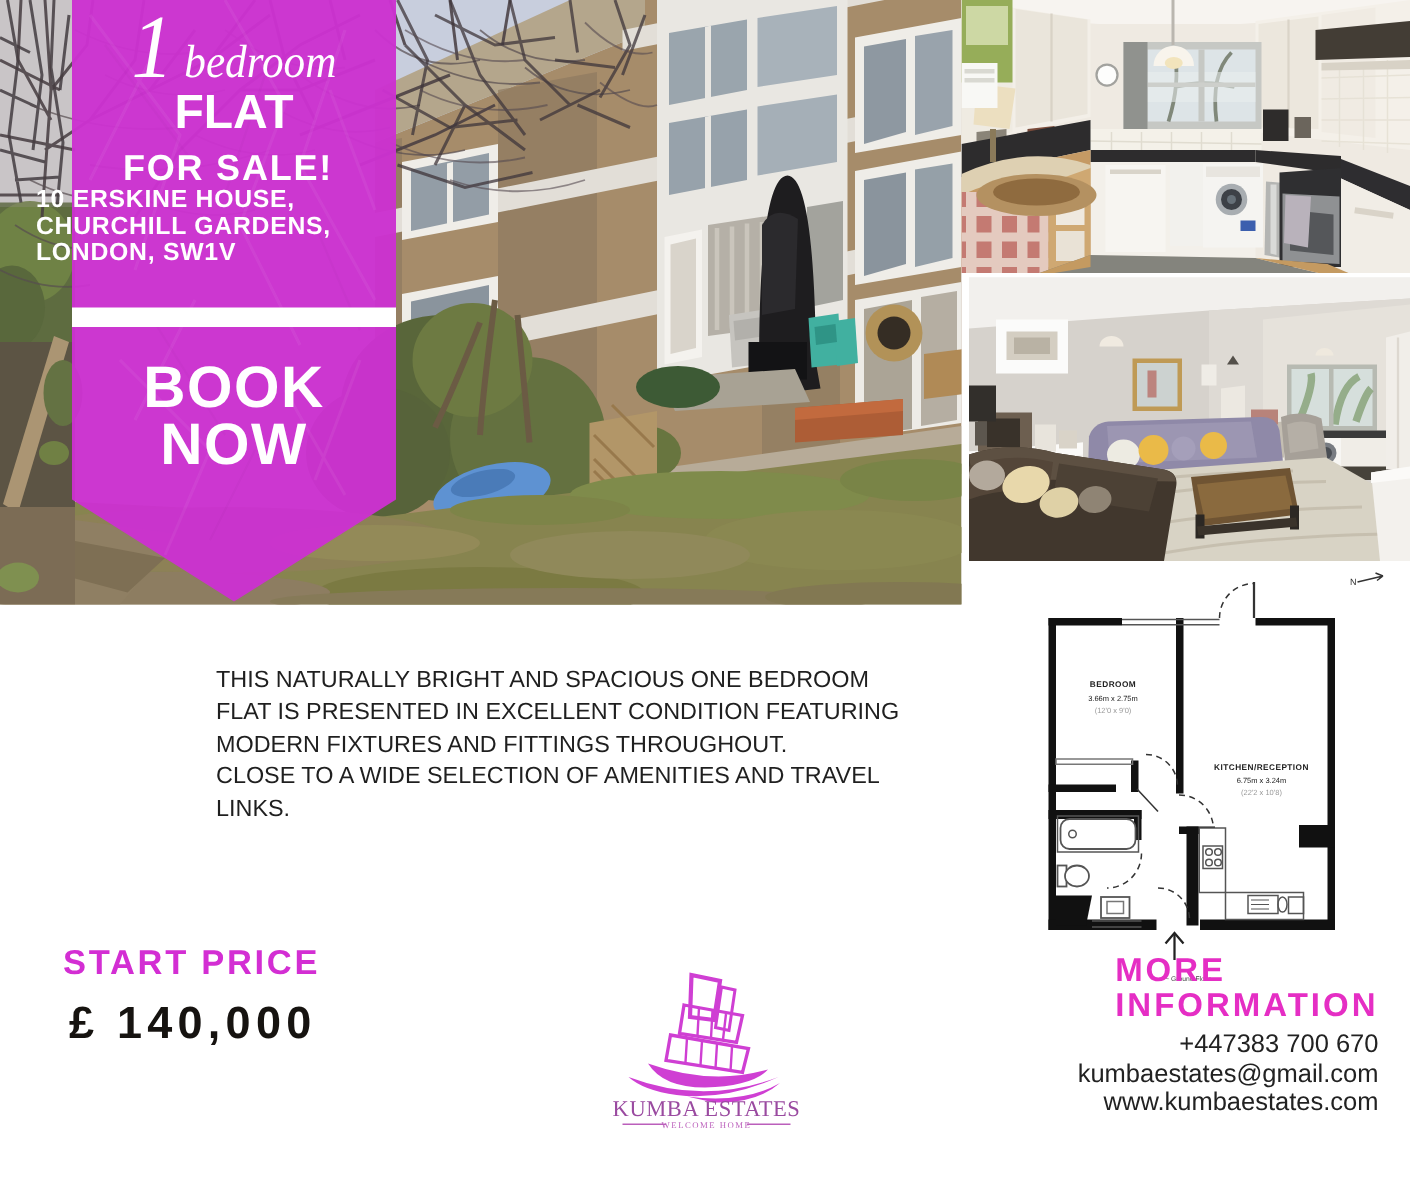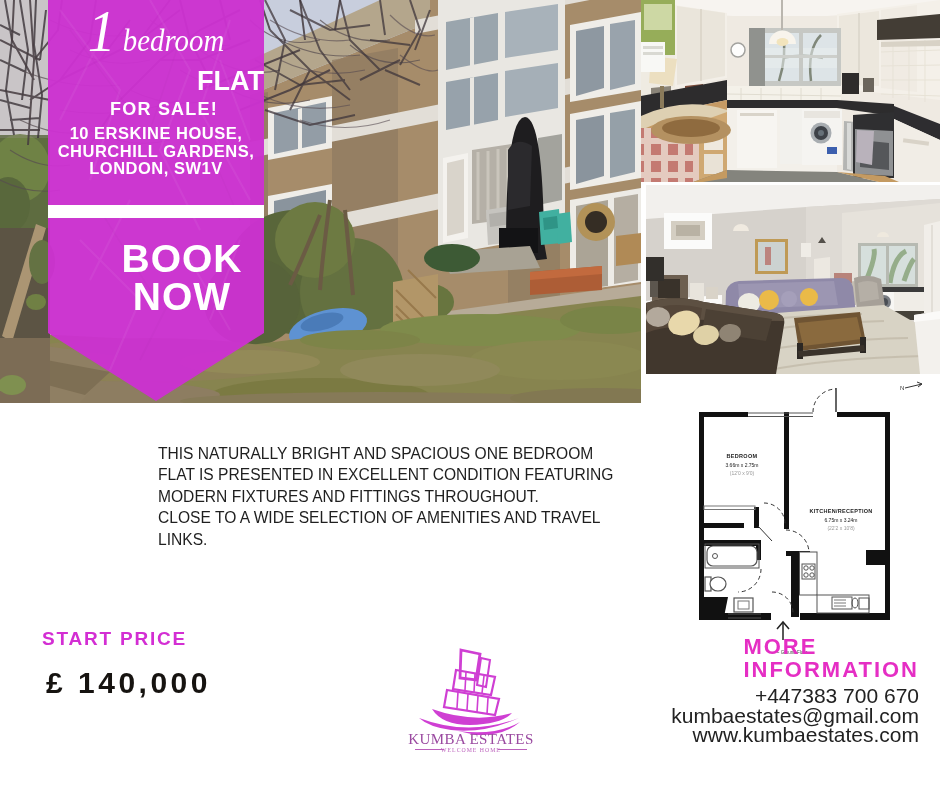--- a/index.html
+++ b/index.html
@@ -413,33 +413,33 @@
   </g>
 
   <polygon points="48,205 264,205 264,218 48,218" fill="#ffffff"></polygon>
 </svg>
 </div>
 
 <div class="abs" style="left:48px;top:6px;width:216px;text-align:center;color:#fff;font-family:'Liberation Serif',serif;font-style:italic;transform:scaleX(0.93);">
   <span style="font-size:60px;line-height:50px;">1</span><span style="font-size:31px;"> bedroom</span>
 </div>
 
-<div class="abs" style="left:48px;top:56px;width:216px;text-align:right;color:#fff;font-size:27px;font-weight:bold;letter-spacing:0px;margin-top:10px;">FLAT</div>
-
-<div class="abs" style="left:56px;top:99px;width:216px;text-align:center;color:#fff;font-size:18px;font-weight:bold;letter-spacing:1.2px;">FOR SALE!</div>
-
-<div class="abs" style="left:24px;top:125px;width:264px;text-align:center;color:#fff;font-size:16.5px;font-weight:bold;letter-spacing:0.5px;line-height:17.5px;">10 ERSKINE HOUSE,<br>CHURCHILL GARDENS,<br>LONDON, SW1V</div>
-
-<div class="abs" style="left:48px;top:240px;width:216px;text-align:center;color:#fff;font-size:39px;font-weight:bold;line-height:38px;letter-spacing:1px;margin-left:26px;">BOOK<br>NOW</div>
-
-<div class="abs" style="left:158px;top:443px;width:480px;font-size:15.6px;line-height:21.4px;color:#1f1f1f;">
+<div class="abs" style="left:48px;top:56px;width:216px;text-align:center;color:#fff;font-size:32px;font-weight:bold;letter-spacing:0px;">FLAT</div>
+
+<div class="abs" style="left:44px;top:99px;width:216px;text-align:center;color:#fff;font-size:24px;font-weight:bold;letter-spacing:1.2px;">FOR SALE!</div>
+
+<div class="abs" style="left:24px;top:125px;width:264px;color:#fff;font-size:16.5px;font-weight:bold;letter-spacing:0.5px;line-height:17.5px;">10 ERSKINE HOUSE,<br>CHURCHILL GARDENS,<br>LONDON, SW1V</div>
+
+<div class="abs" style="left:48px;top:240px;width:216px;text-align:center;color:#fff;font-size:39px;font-weight:bold;line-height:38px;letter-spacing:1px;">BOOK<br>NOW</div>
+
+<div class="abs" style="left:144px;top:443px;width:480px;font-size:15.6px;line-height:21.4px;color:#1f1f1f;">
 THIS NATURALLY BRIGHT AND SPACIOUS ONE BEDROOM<br>FLAT IS PRESENTED IN EXCELLENT CONDITION FEATURING<br>MODERN FIXTURES AND FITTINGS THROUGHOUT.<br>CLOSE TO A WIDE SELECTION OF AMENITIES AND TRAVEL<br>LINKS.
 </div>
 
-<div class="abs" style="left:42px;top:628px;font-size:19px;font-weight:bold;letter-spacing:1.8px;color:#d32ed3;">START PRICE</div>
+<div class="abs" style="left:42px;top:628px;font-size:23px;font-weight:bold;letter-spacing:1.8px;color:#d32ed3;">START PRICE</div>
 
 <div class="abs" style="left:46px;top:666px;font-size:30px;font-weight:bold;letter-spacing:3.5px;color:#161310;">£ 140,000</div>
 
 <div class="abs" style="left:406px;top:645px;width:130px;height:115px;">
 <svg width="130" height="115" viewBox="0 0 130 115">
   <g fill="none" stroke="#cf3fd3" stroke-width="2.8">
 
     <path d="M55,5 L74,9 L70,35 L54,33 Z"></path>
     <path d="M75,13 L84,15 L80,42 L71,40 Z" stroke-width="2"></path>
 
@@ -568,13 +568,13 @@
     <line x1="123" y1="262" x2="123" y2="245"></line>
     <path d="M117,251 L123,244 L129,251"></path>
   </g>
 
   <text x="132" y="276" text-anchor="middle" font-size="4.5" fill="#444">~ Ground Floor</text>
 </svg>
 </div>
 
 <div class="abs" style="right:21px;top:636px;text-align:left;font-size:22px;font-weight:bold;letter-spacing:2px;color:#e52ec4;line-height:22.5px;">MORE<br>INFORMATION</div>
 
-<div class="abs" style="right:21px;top:686px;text-align:right;font-size:21px;color:#222;line-height:19.7px;">+447383 700 670<br>kumbaestates@gmail.com<br>www.kumbaestates.com</div>
+<div class="abs" style="right:21px;top:686px;text-align:right;font-size:17px;color:#222;line-height:19.7px;">+447383 700 670<br>kumbaestates@gmail.com<br>www.kumbaestates.com</div>
 
 </body></html>

